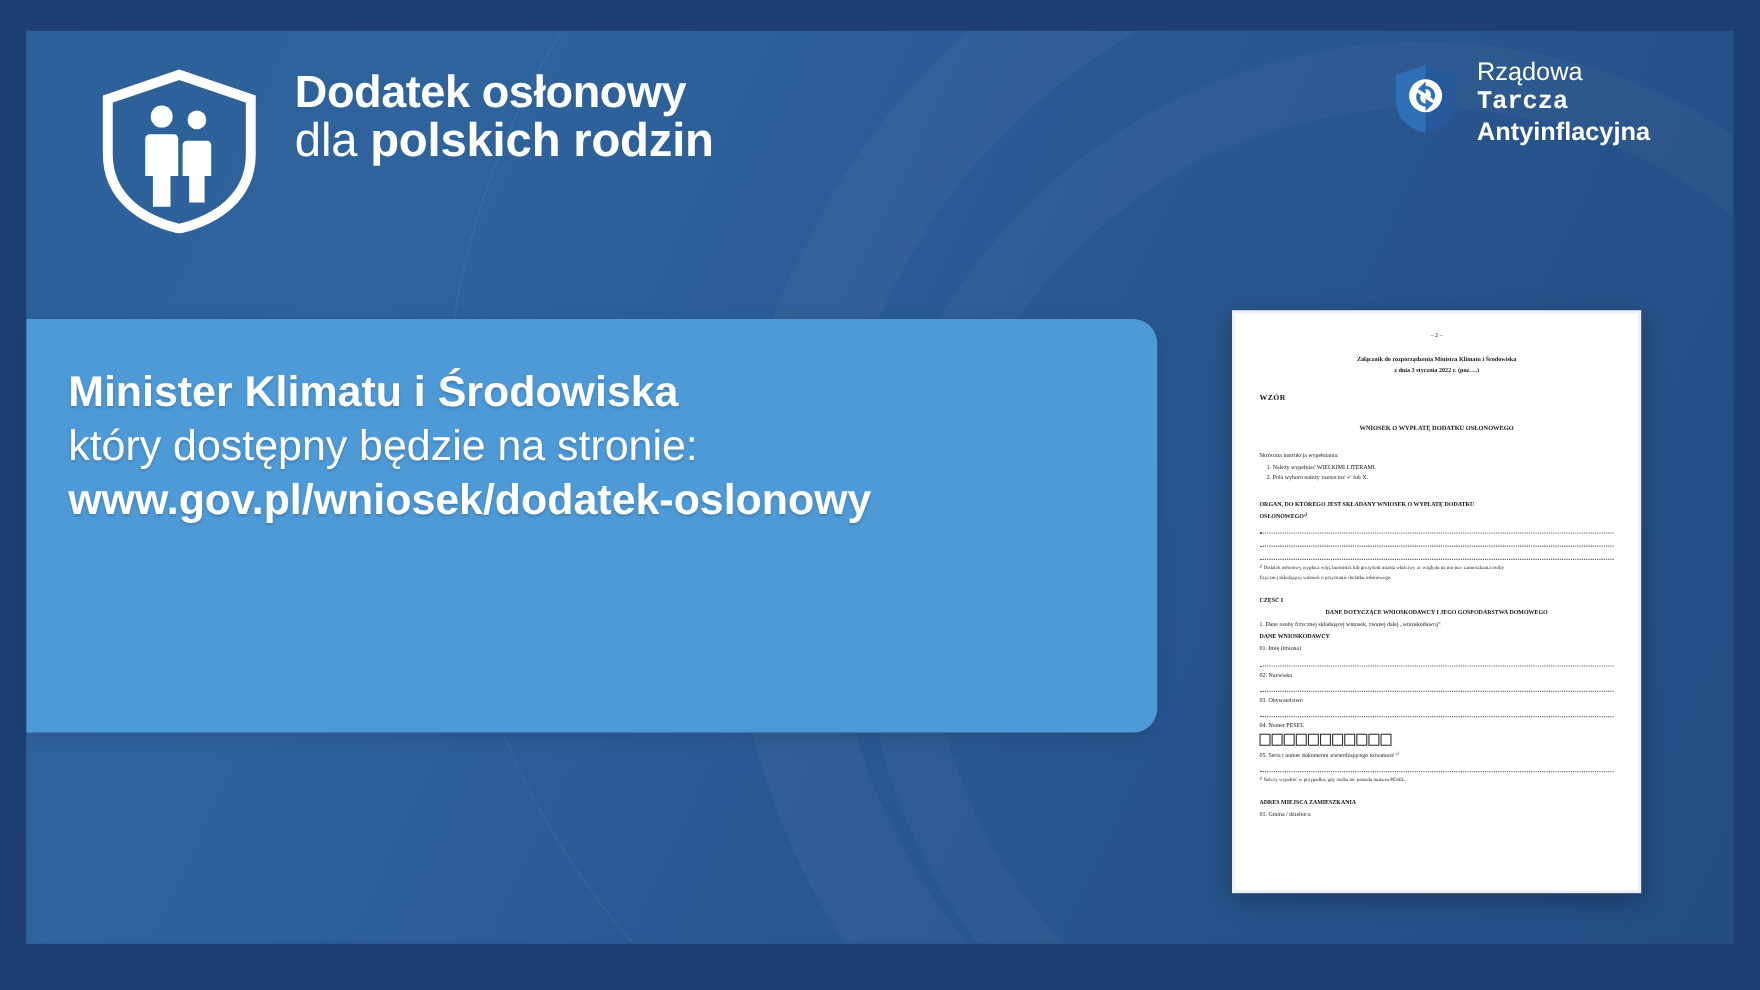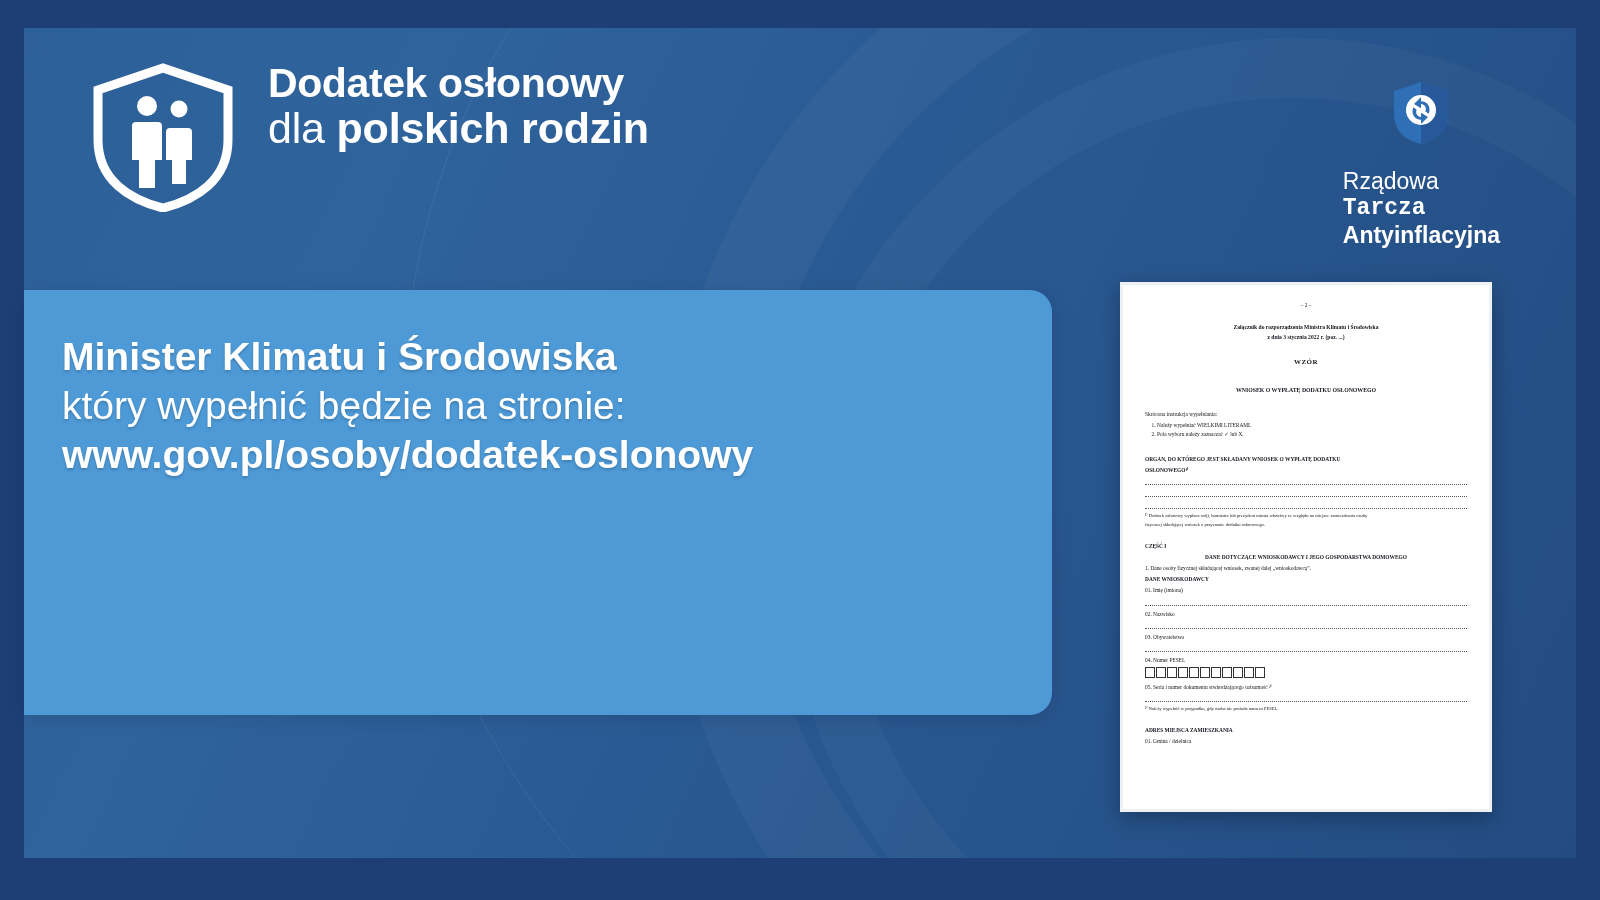--- a/index.html
+++ b/index.html
@@ -68,42 +68,41 @@
     margin-top: 1px;
     letter-spacing: -0.2px;
   }
   .logo-title .l2 b { font-weight: bold; }
   .logo-title .l2 .thin { font-weight: normal; }
 
   
   .tarcza {
     position: absolute;
     right: 100px;
-    top: 80px;
+    top: 52px;
     display: flex;
     align-items: center;
     gap: 18px;
-    flex-direction: column;
   }
   .tarcza-text {
     color: #ffffff;
     line-height: 1.18;
     font-size: 23px;
   }
   .tarcza-text .t1 { font-weight: normal; display: block; }
   .tarcza-text .t2 { font-weight: bold; display: block; font-family: Liberation Mono, monospace; }
   .tarcza-text .t3 { font-weight: bold; display: block; }
 
   
   .message-card {
     position: absolute;
     left: 24px;
     top: 290px;
     width: 1028px;
-    height: 425px;
+    height: 376px;
     background: #4e9ad7;
     border-top-right-radius: 22px;
     border-bottom-right-radius: 22px;
     box-shadow: 0 4px 18px rgba(0,0,0,0.10);
   }
   .message-card .lines {
     position: absolute;
     left: 38px;
     top: 42px;
     right: 26px;
@@ -139,21 +138,21 @@
     font-family: "Liberation Serif", serif;
     color: #11151c;
     font-size: 5.4px;
     line-height: 1.5;
     overflow: hidden;
     position: relative;
   }
   .doc-page .pg-num { text-align: center; font-size: 5.4px; margin-bottom: 14px; }
   .doc-page .hdr { text-align: center; font-weight: bold; font-size: 5.6px; line-height: 1.7; }
   .doc-page .hdr2 { text-align: center; font-size: 5.6px; font-weight: bold; }
-  .doc-page .wzor { text-align: center; font-weight: bold; font-size: 7px; margin: 16px 0 18px 0; letter-spacing: 0.4px; }
+  .doc-page .wzor { text-align: left; font-weight: bold; font-size: 7px; margin: 16px 0 18px 0; letter-spacing: 0.4px; }
   .doc-page .title-c { text-align: center; font-weight: bold; font-size: 5.8px; margin-bottom: 16px; }
   .doc-page p { margin: 0 0 3px 0; }
   .doc-page .small { font-size: 4.6px; line-height: 1.45; }
   .doc-page .bold { font-weight: bold; }
   .doc-page ol { margin: 0 0 6px 0; padding-left: 12px; }
   .doc-page ol li { margin-bottom: 1px; }
   .dotline {
     border-bottom: 1px dotted #555;
     height: 7px;
     margin: 0 0 4px 0;
@@ -207,22 +206,22 @@
     <div class="tarcza-text">
       <span class="t1">Rządowa</span>
       <span class="t2">Tarcza</span>
       <span class="t3">Antyinflacyjna</span>
     </div>
   </div>
 
   <div class="message-card">
     <div class="lines">
       <span class="msg-line">Minister Klimatu i Środowiska</span>
-      <span class="msg-line light">który wypełnić będzie na stronie:</span>
-      <span class="msg-line">www.gov.pl/osoby/dodatek-oslonowy</span>
+      <span class="msg-line light">który dostępny będzie na stronie:</span>
+      <span class="msg-line">www.gov.pl/wniosek/dodatek-oslonowy</span>
     </div>
   </div>
 
   <div class="doc-wrap">
     <div class="doc-page">
       <div class="pg-num">– 2 –</div>
       <div class="hdr">Załącznik do rozporządzenia Ministra Klimatu i Środowiska</div>
       <div class="hdr2">z dnia 3 stycznia 2022 r. (poz. ...)</div>
       <div class="wzor">WZÓR</div>
       <div class="title-c">WNIOSEK O WYPŁATĘ DODATKU OSŁONOWEGO</div>

